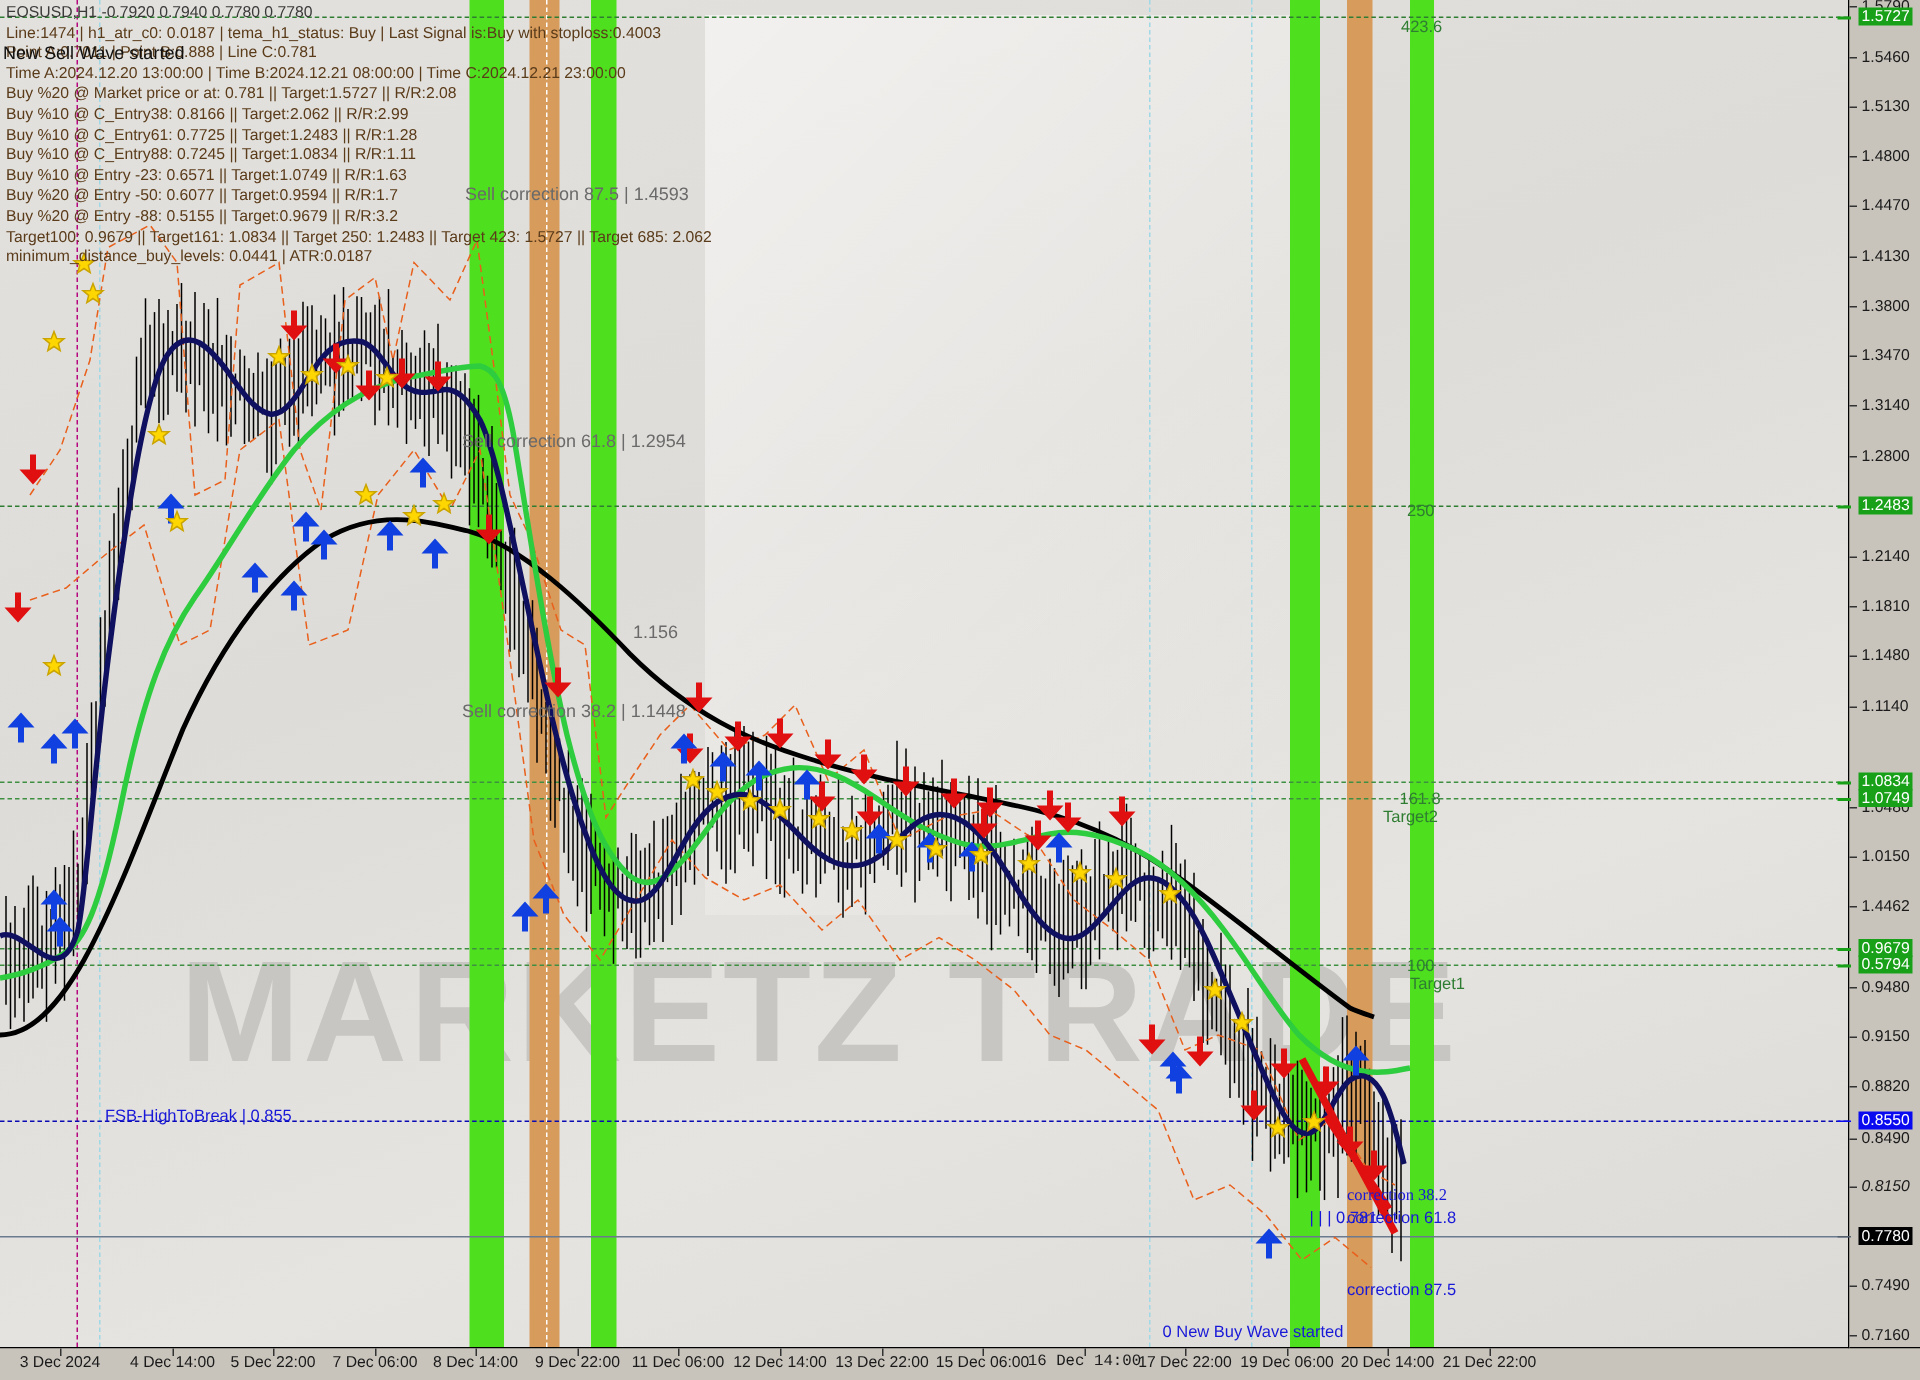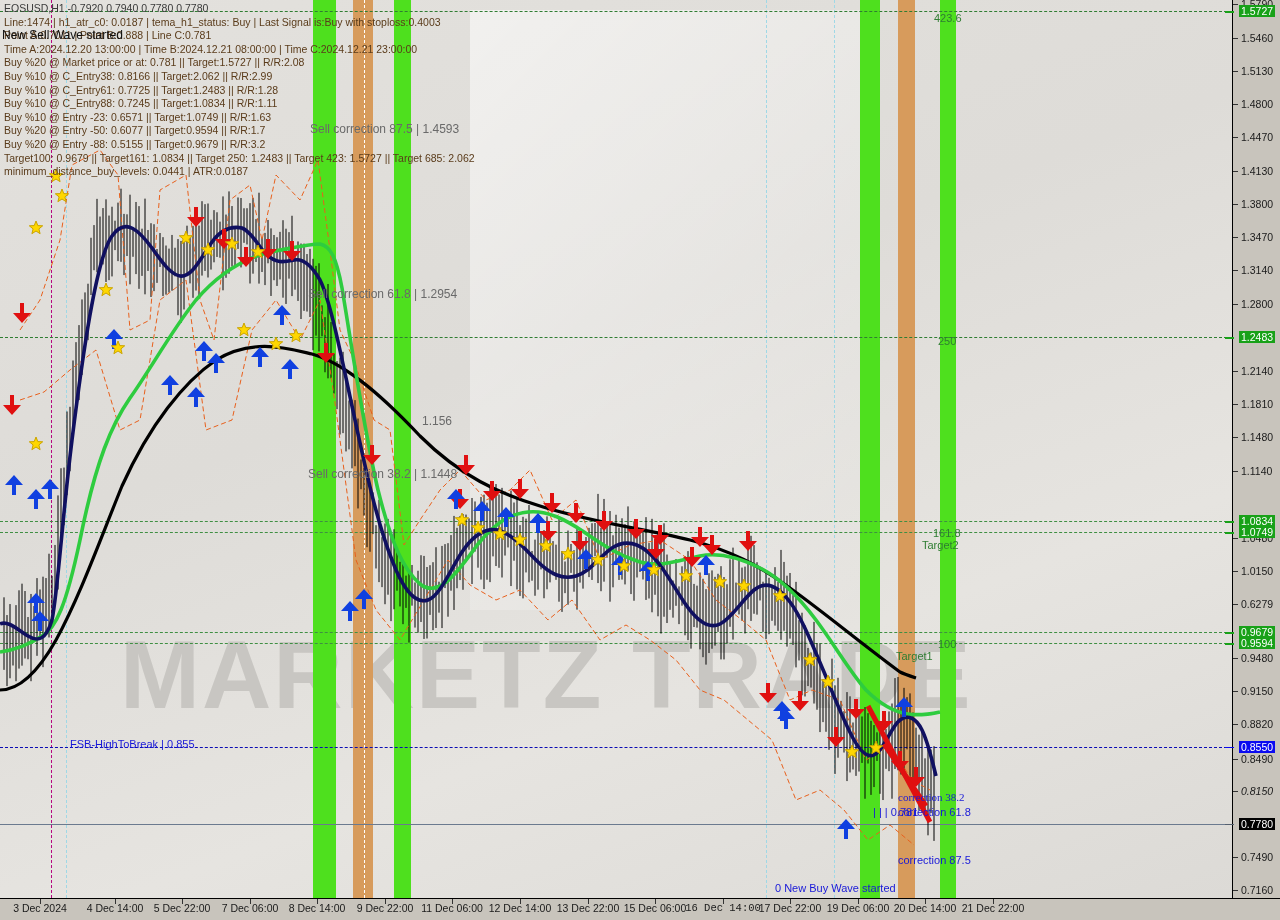--- a/index.html
+++ b/index.html
@@ -560,21 +560,21 @@
         <div class="ann-blue" style="left: 898px; top: 854px;">correction 87.5</div>
         <div class="ann-blue" style="left: 70px; top: 738px;">FSB-HighToBreak | 0.855</div>
       </div>
 
     <div id="lvl-label-layer">
         <div class="lvl-label" style="left: 934px; top: 12px;">423.6</div>
         <div class="lvl-label" style="left: 938px; top: 335px;">250</div>
         <div class="lvl-label" style="left: 933px; top: 527px;">161.8</div>
         <div class="lvl-label" style="left: 922px; top: 539px;">Target2</div>
         <div class="lvl-label" style="left: 938px; top: 638px;">100</div>
-        <div class="lvl-label" style="left: 896px; top: 650px;">Target1</div>
+        <div class="lvl-label" style="left: 940px; top: 650px;">Target1</div>
       </div>
 
     <div id="info">
       <div class="line head">EOSUSD,H1 -0.7920 0.7940 0.7780 0.7780</div>
       <div id="info-lines">
           <div class="line">Line:1474 | h1_atr_c0: 0.0187 | tema_h1_status: Buy | Last Signal is:Buy with stoploss:0.4003</div>
           <div class="line">Point A:0.7011 | Point B:0.888 | Line C:0.781</div>
           <div class="line">Time A:2024.12.20 13:00:00 | Time B:2024.12.21 08:00:00 | Time C:2024.12.21 23:00:00</div>
           <div class="line">Buy %20 @ Market price or at: 0.781 || Target:1.5727 || R/R:2.08</div>
           <div class="line">Buy %10 @ C_Entry38: 0.8166 || Target:2.062 || R/R:2.99</div>
@@ -618,21 +618,21 @@
       <div class="plabel" style="top: 404px;">1.1810</div>
       <div class="ptick" style="top: 437px;"></div>
       <div class="plabel" style="top: 437px;">1.1480</div>
       <div class="ptick" style="top: 471px;"></div>
       <div class="plabel" style="top: 471px;">1.1140</div>
       <div class="ptick" style="top: 538px;"></div>
       <div class="plabel" style="top: 538px;">1.0480</div>
       <div class="ptick" style="top: 571px;"></div>
       <div class="plabel" style="top: 571px;">1.0150</div>
       <div class="ptick" style="top: 604px;"></div>
-      <div class="plabel" style="top: 604px;">0.6279</div>
+      <div class="plabel" style="top: 604px;">1.4462</div>
       <div class="ptick" style="top: 658px;"></div>
       <div class="plabel" style="top: 658px;">0.9480</div>
       <div class="ptick" style="top: 691px;"></div>
       <div class="plabel" style="top: 691px;">0.9150</div>
       <div class="ptick" style="top: 724px;"></div>
       <div class="plabel" style="top: 724px;">0.8820</div>
       <div class="ptick" style="top: 759px;"></div>
       <div class="plabel" style="top: 759px;">0.8490</div>
       <div class="ptick" style="top: 791px;"></div>
       <div class="plabel" style="top: 791px; font-style: italic;">0.8150</div>
@@ -643,21 +643,21 @@
       <div class="pbadge green" style="top: 11px;">1.5727</div>
       <div class="pmark green" style="top: 11px;"></div>
       <div class="pbadge green" style="top: 337px;">1.2483</div>
       <div class="pmark green" style="top: 337px;"></div>
       <div class="pbadge green" style="top: 521px;">1.0834</div>
       <div class="pmark green" style="top: 521px;"></div>
       <div class="pbadge green" style="top: 532px;">1.0749</div>
       <div class="pmark green" style="top: 532px;"></div>
       <div class="pbadge green" style="top: 632px;">0.9679</div>
       <div class="pmark green" style="top: 632px;"></div>
-      <div class="pbadge green" style="top: 643px;">0.9594</div>
+      <div class="pbadge green" style="top: 643px;">0.5794</div>
       <div class="pmark green" style="top: 643px;"></div>
       <div class="pbadge blue" style="top: 747px;">0.8550</div>
       <div class="pmark blue" style="top: 747px;"></div>
       <div class="pbadge black" style="top: 824px;">0.7780</div>
       <div class="pmark gray" style="top: 824px;"></div>
       <div class="plabel" style="top: 912px;">0.6830</div>
     </div>
 
   <div id="timescale">
       <div class="tlabel" style="left: 40px;">3 Dec 2024</div>

